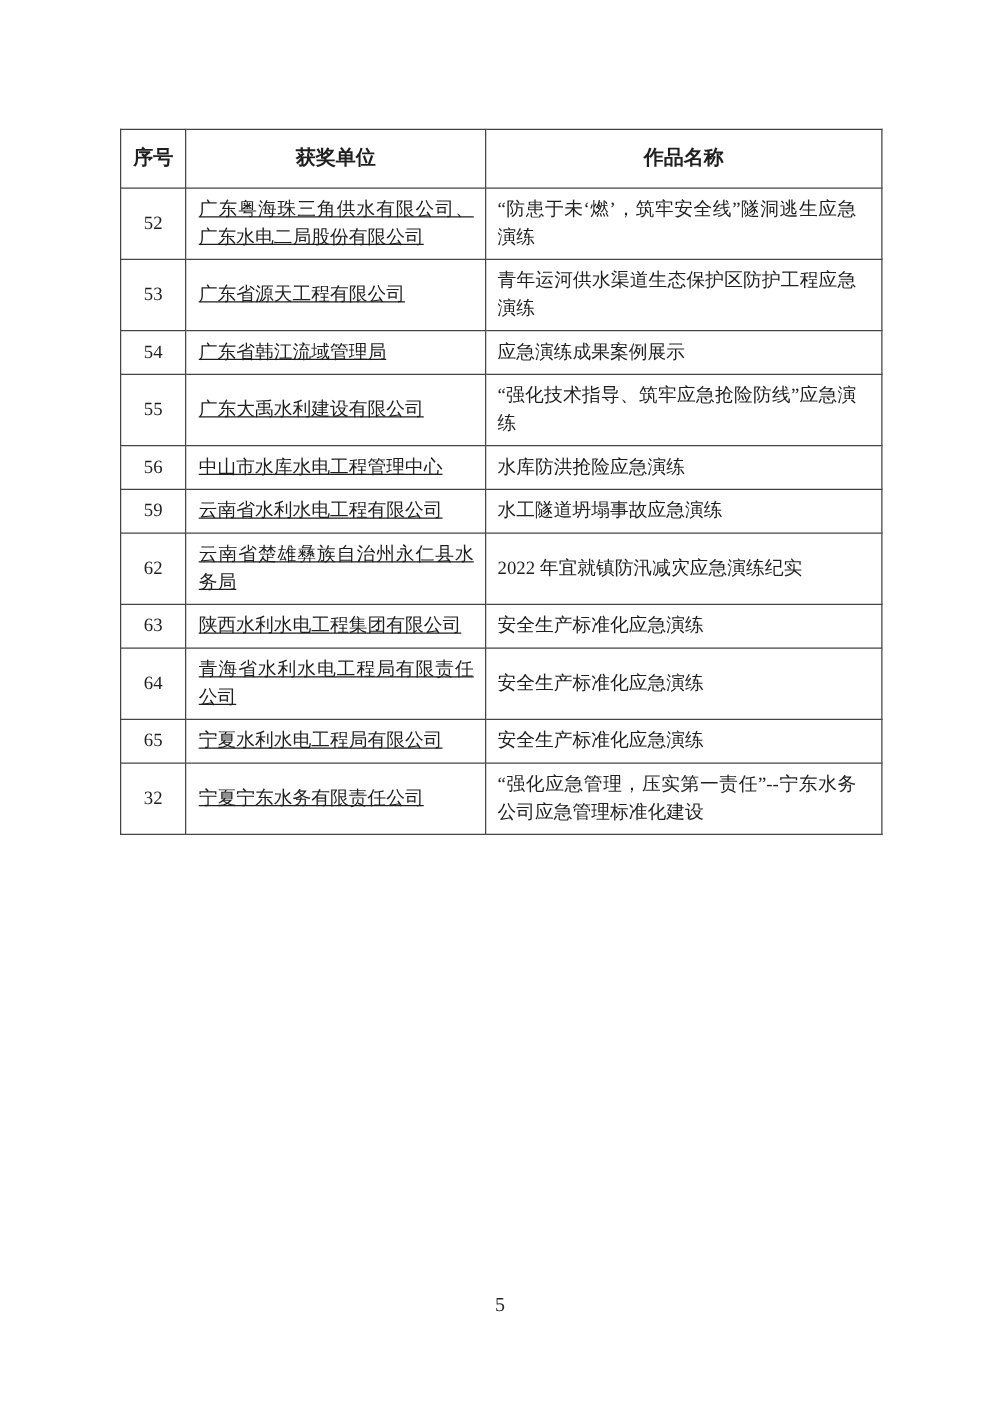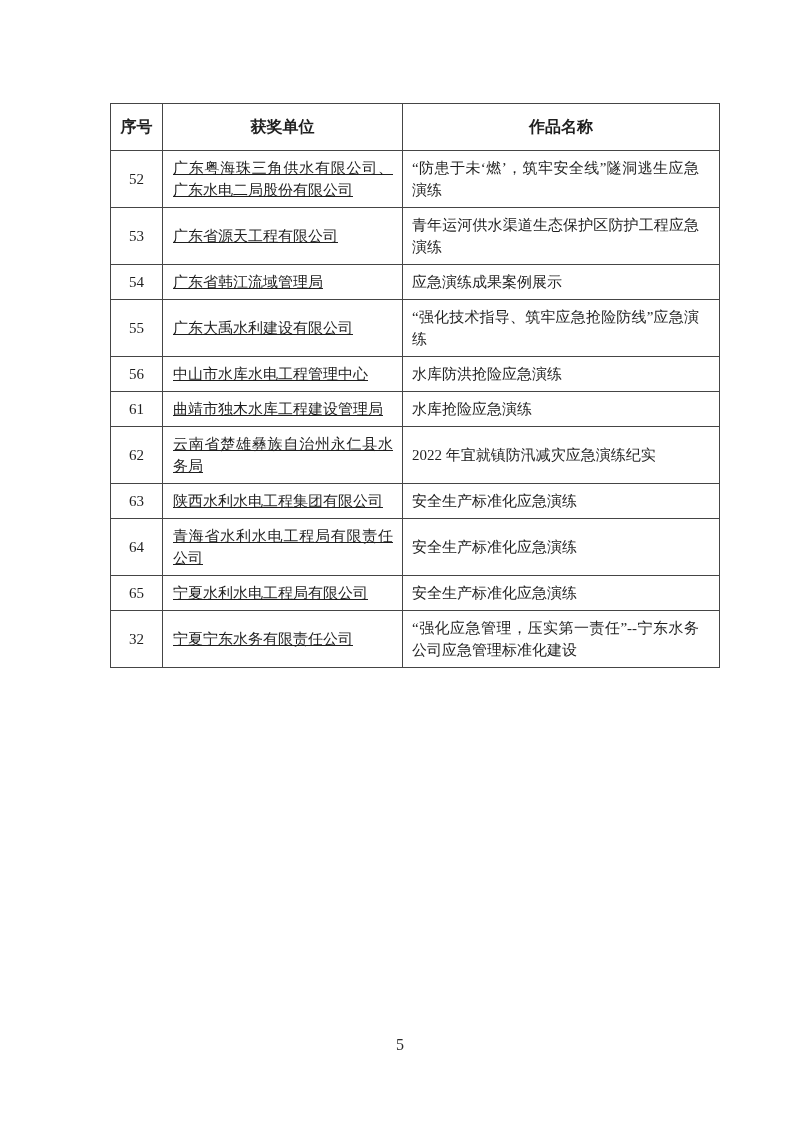--- a/index.html
+++ b/index.html
@@ -11,21 +11,21 @@
     position: relative;
     width: 800px;
     height: 1131px;
     background: #ffffff;
     font-family: "Liberation Serif", "DejaVu Serif", serif;
     color: #1f1f1f;
     overflow: hidden;
   }
   table.awards {
     position: absolute;
-    left: 110px;
+    left: 96px;
     top: 103px;
     width: 609px;
     border-collapse: collapse;
     table-layout: fixed;
   }
   table.awards col.c-no   { width: 52px; }
   table.awards col.c-unit { width: 240px; }
   table.awards col.c-work { width: 317px; }
   table.awards th,
   table.awards td {
@@ -111,27 +111,27 @@
   </tr>
 
   <tr>
     <td class="col-no">56</td>
     <td class="col-unit">中山市水库水电工程管理中心</td>
     <td class="col-work">水库防洪抢险应急演练</td>
   </tr>
 
 
 
+  <tr>
+    <td class="col-no">59</td>
+    <td class="col-unit">云南省水利水电工程有限公司</td>
+    <td class="col-work">水工隧道坍塌事故应急演练</td>
+  </tr>
 
 
-  <tr>
-    <td class="col-no">61</td>
-    <td class="col-unit">曲靖市独木水库工程建设管理局</td>
-    <td class="col-work">水库抢险应急演练</td>
-  </tr>
 
   <tr>
     <td class="col-no">62</td>
     <td class="col-unit">云南省楚雄彝族自治州永仁县水务局</td>
     <td class="col-work">2022 年宜就镇防汛减灾应急演练纪实</td>
   </tr>
 
   <tr>
     <td class="col-no">63</td>
     <td class="col-unit">陕西水利水电工程集团有限公司</td>

